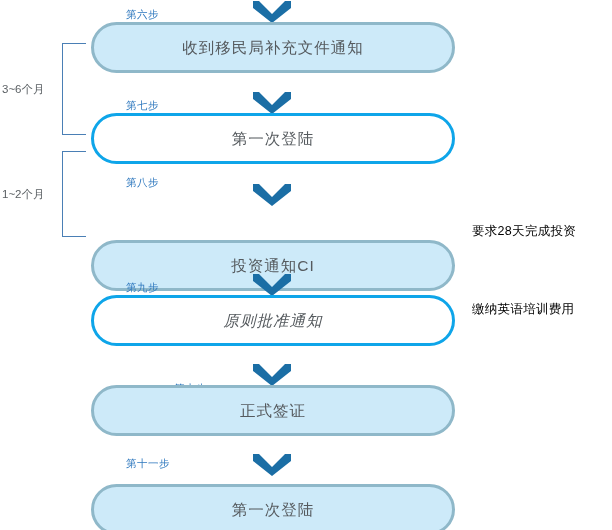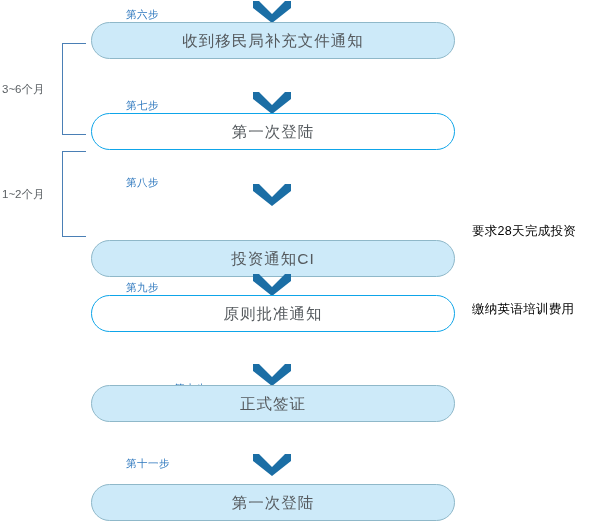--- a/index.html
+++ b/index.html
@@ -49,23 +49,23 @@
     letter-spacing: 0.5px;
     white-space: nowrap;
     line-height: 12px;
   }
 
   
   .step-box {
     position: absolute;
     left: 91px;
     width: 364px;
-    height: 37px;
+    height: 51px;
     box-sizing: border-box;
-    border: 1px solid #0ea5e9;
+    border: 3px solid #0ea5e9;
     border-radius: 26px;
     display: flex;
     align-items: center;
     justify-content: center;
     background: #ffffff;
   }
   .step-box.filled {
     background: #cdeaf9;
     border-color: #8fb8c9;
   }
@@ -157,21 +157,21 @@
     <div class="side-note" style="top:223px;">要求28天完成投资</div>
   </div>
 
   <div class="step-row">
     <div class="chevron" style="top:274px;">
       <svg viewBox="0 0 38 22" xmlns="http://www.w3.org/2000/svg">
         <path d="M0 0 L6 0 L19 13 L32 0 L38 0 L38 7 L19 22 L0 7 Z" fill="#1b6ea5"></path>
       </svg>
     </div>
     <div class="step-label" style="top:281px;">第九步</div>
-    <div class="step-box" style="top:295px;">
+    <div class="step-box" style="top:295px;font-style:italic;">
       <span class="box-text">原则批准通知</span>
     </div>
     <div class="side-note" style="top:301px;">缴纳英语培训费用</div>
   </div>
 
   <div class="step-row">
     <div class="chevron" style="top:364px;">
       <svg viewBox="0 0 38 22" xmlns="http://www.w3.org/2000/svg">
         <path d="M0 0 L6 0 L19 13 L32 0 L38 0 L38 7 L19 22 L0 7 Z" fill="#1b6ea5"></path>
       </svg>

